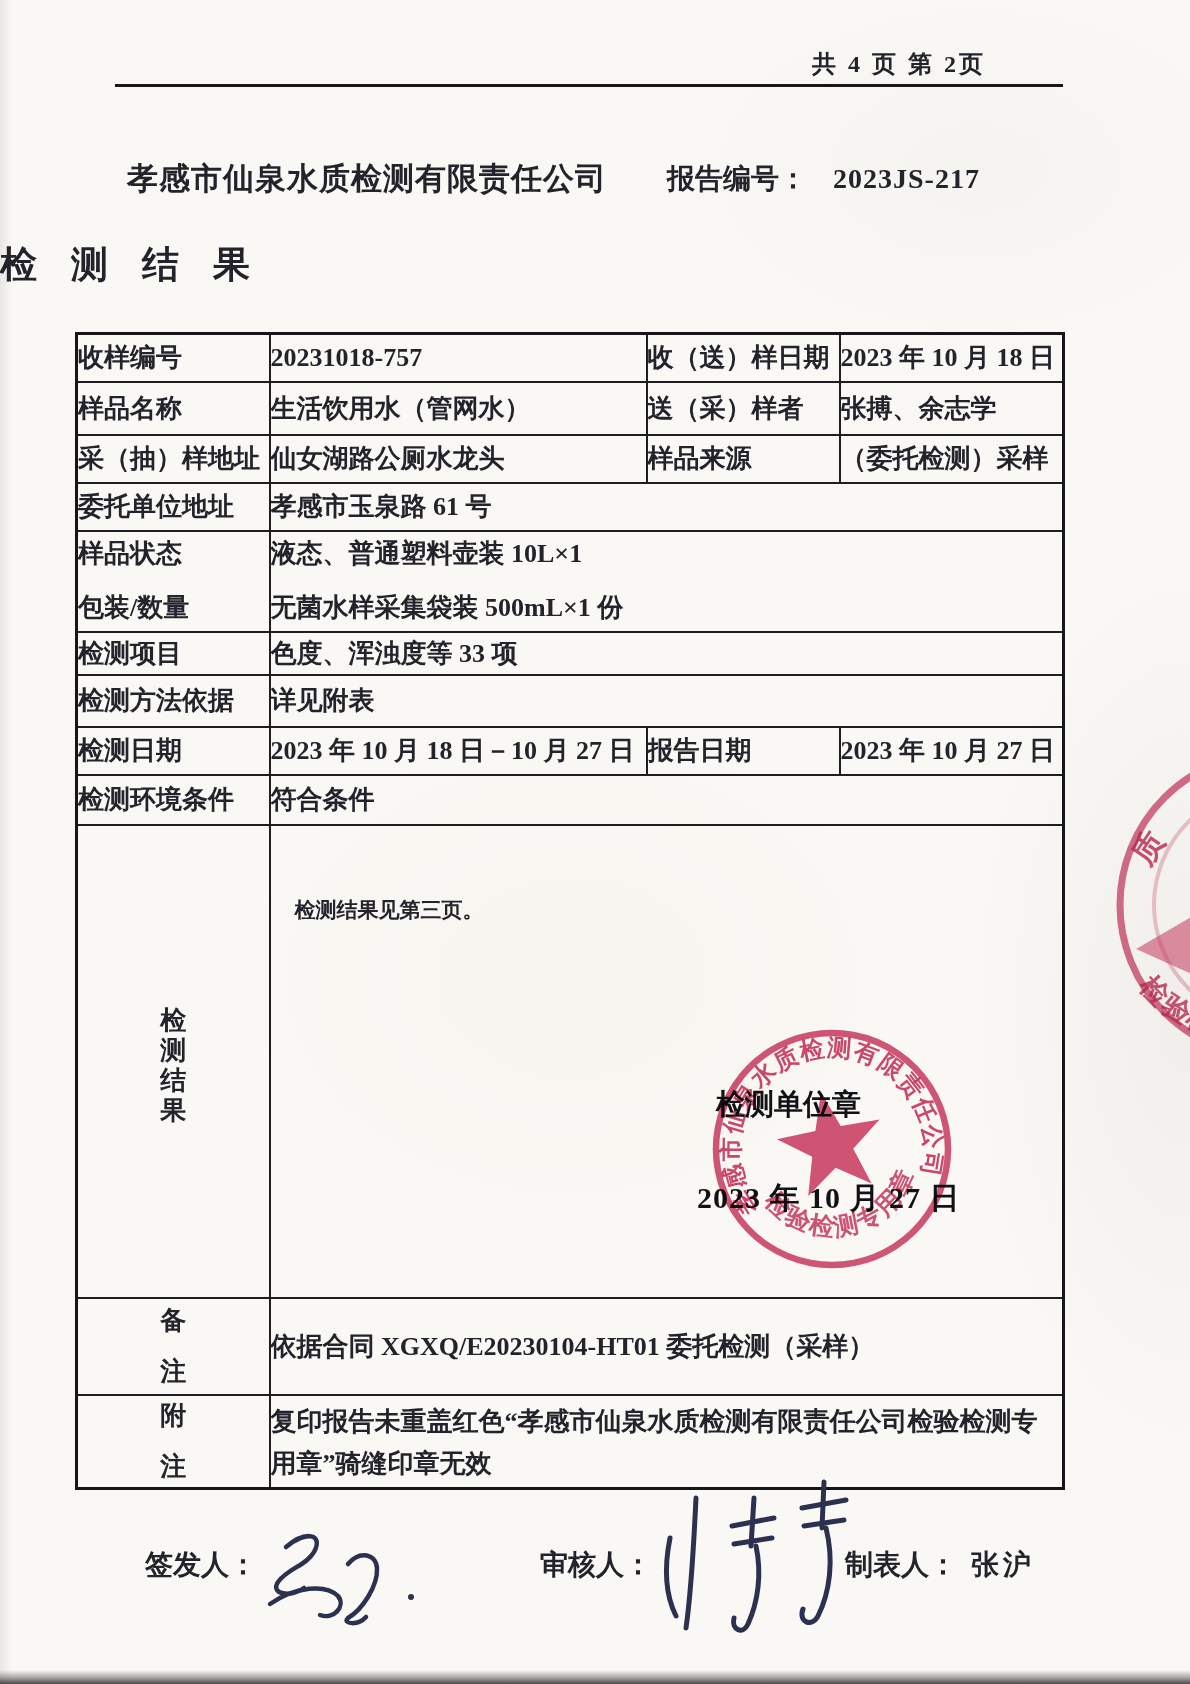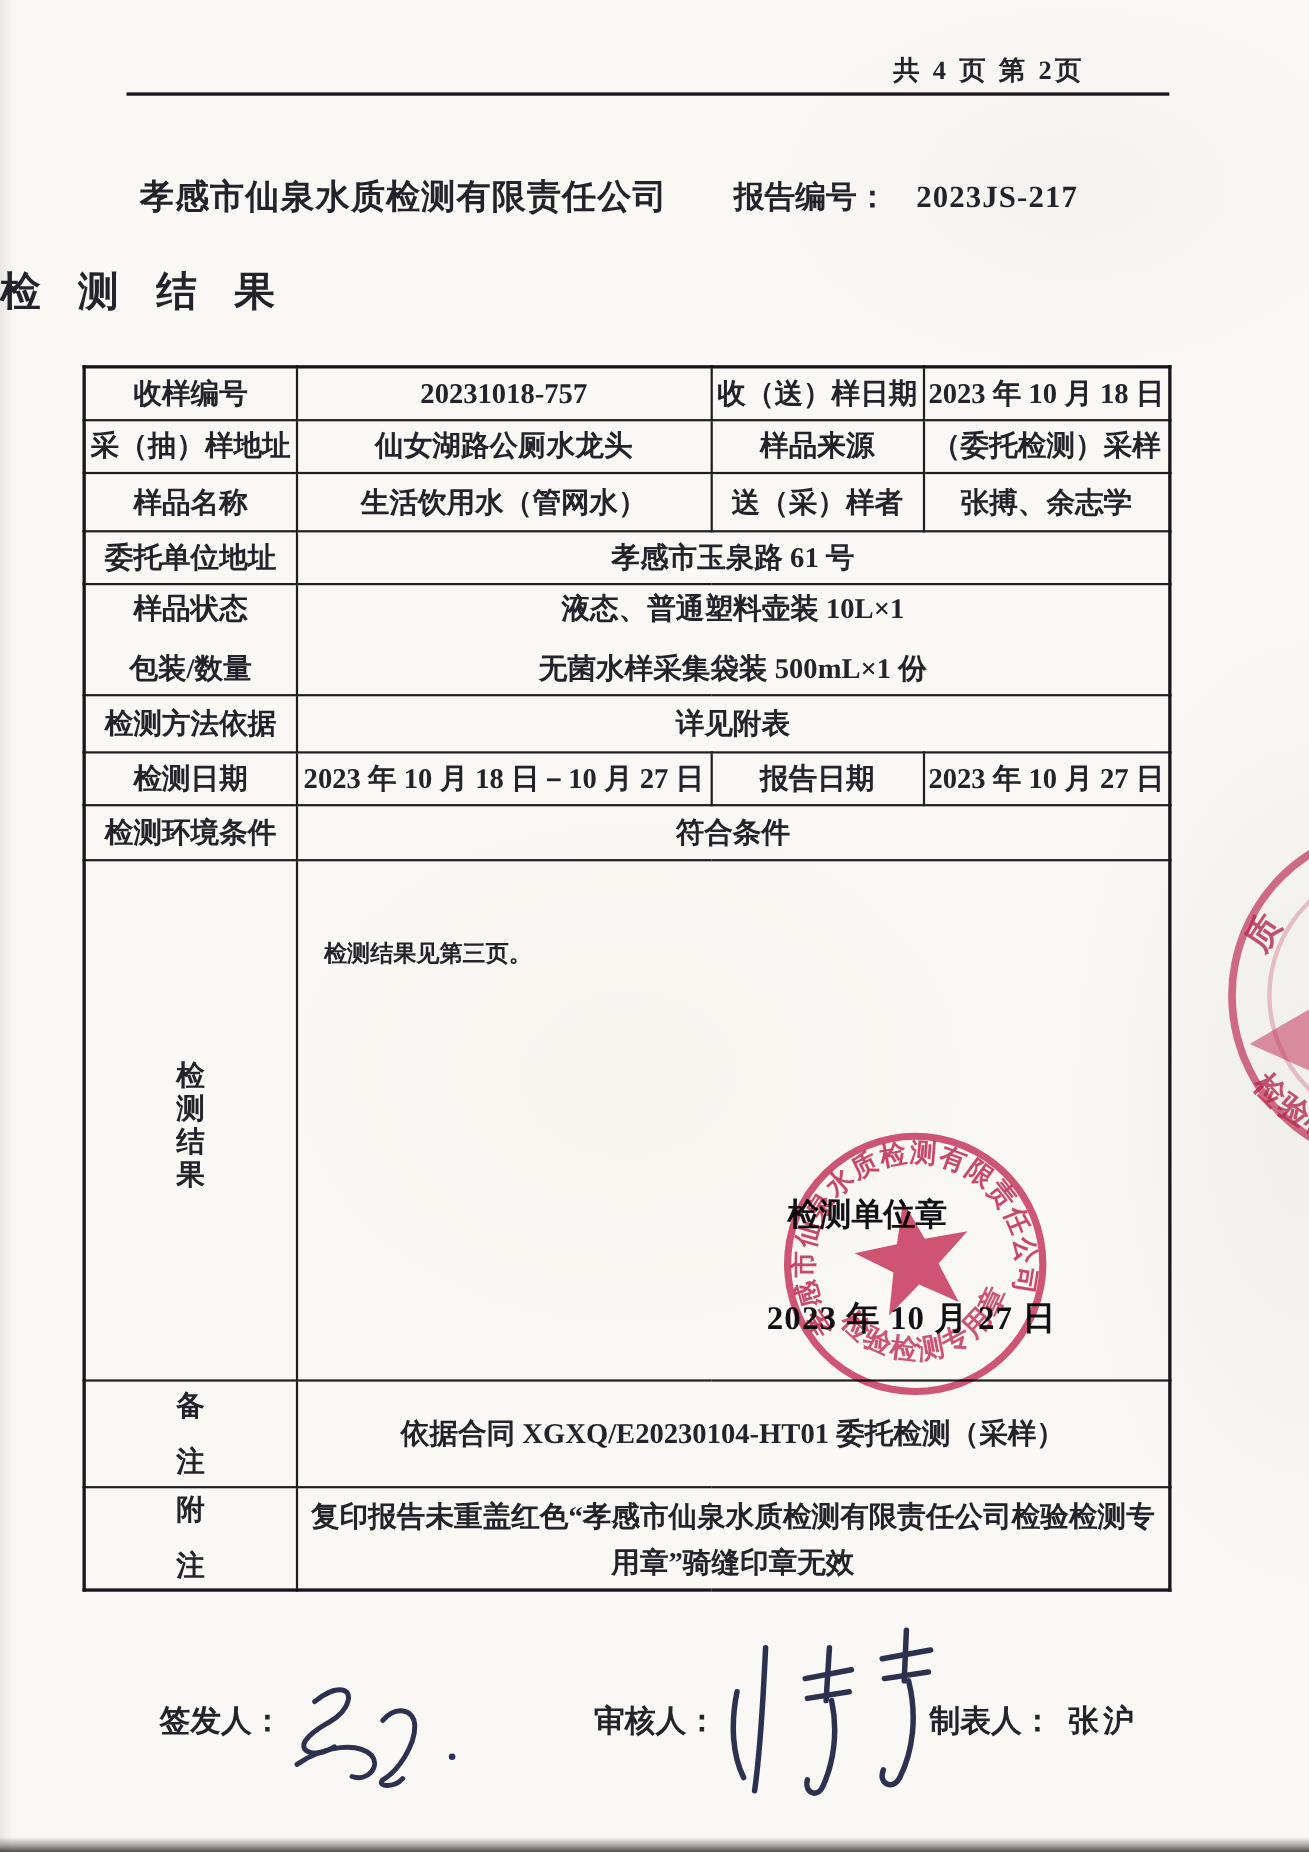--- a/index.html
+++ b/index.html
@@ -28,21 +28,21 @@
   .header-line{position:absolute;left:0;top:158px;width:1190px;height:44px;}
   .company-name{position:absolute;left:127px;top:0;font-size:31px;font-weight:700;letter-spacing:1px;}
   .report-no-wrap{position:absolute;left:667px;top:2px;font-size:28px;font-weight:700;}
   .report-no-value{margin-left:26px;letter-spacing:1px;}
 
   .doc-title{position:absolute;left:0;top:240px;width:1120px;
     font-size:37px;font-weight:700;letter-spacing:34px;}
 
   table.report{position:absolute;left:75px;top:332px;border-collapse:collapse;table-layout:fixed;
     width:987px;font-size:26px;font-weight:600;}
-  table.report td{border:2.5px solid #1d1d22;text-align:center;vertical-align:middle;
+  table.report td{border:2.5px solid #1d1d22;text-align:left;vertical-align:middle;
     padding:0;overflow:hidden;}
   table.report{border:3px solid #15151a;}
   .c1{width:193px;} .c2{width:377px;} .c3{width:193px;} .c4{width:224px;}
   .two-line div{line-height:32px;}
   .two-line div + div{margin-top:22px;}
   td.left-val{text-align:left;padding-left:28px;}
   td.result-cell{position:relative;vertical-align:top;text-align:left;}
   .result-note{position:absolute;left:24px;top:70px;font-size:21px;font-weight:600;}
   .vlabel{display:flex;flex-direction:column;align-items:center;justify-content:space-between;
     height:100%;box-sizing:border-box;padding:72px 0 62px 0;}
@@ -92,49 +92,53 @@
         <col class="c3">
         <col class="c4">
       </colgroup>
     <tbody>
         <tr style="height:48px;">
       <td>收样编号</td>
       <td>20231018-757</td>
       <td>收（送）样日期</td>
       <td>2023 年 10 月 18 日</td>
     </tr>
+    <tr style="height:53px;">
+      <td>样品名称</td>
+      <td>生活饮用水（管网水）</td>
+      <td>送（采）样者</td>
+      <td>张搏、余志学</td>
+    </tr>
     <tr style="height:48px;">
       <td>采（抽）样地址</td>
       <td>仙女湖路公厕水龙头</td>
       <td>样品来源</td>
       <td>（委托检测）采样</td>
     </tr>
-    <tr style="height:53px;">
-      <td>样品名称</td>
-      <td>生活饮用水（管网水）</td>
-      <td>送（采）样者</td>
-      <td>张搏、余志学</td>
-    </tr>
     <tr style="height:48px;">
       <td>委托单位地址</td>
       <td colspan="3">孝感市玉泉路 61 号</td>
     </tr>
     <tr style="height:101px;">
       <td>
         <div class="two-line">
           <div>样品状态</div>
           <div>包装/数量</div>
         </div>
       </td>
       <td colspan="3">
         <div class="two-line">
           <div>液态、普通塑料壶装 10L×1</div>
           <div>无菌水样采集袋装 500mL×1 份</div>
         </div>
       </td>
+    </tr>
+    <tr style="height:43px;">
+      <td>检测项目</td>
+      <td colspan="3">色度、浑浊度等 33 项</td>
     </tr>
     <tr style="height:52px;">
       <td>检测方法依据</td>
       <td colspan="3">详见附表</td>
     </tr>
     <tr style="height:48px;">
       <td>检测日期</td>
       <td>2023 年 10 月 18 日－10 月 27 日</td>
       <td>报告日期</td>
       <td>2023 年 10 月 27 日</td>

